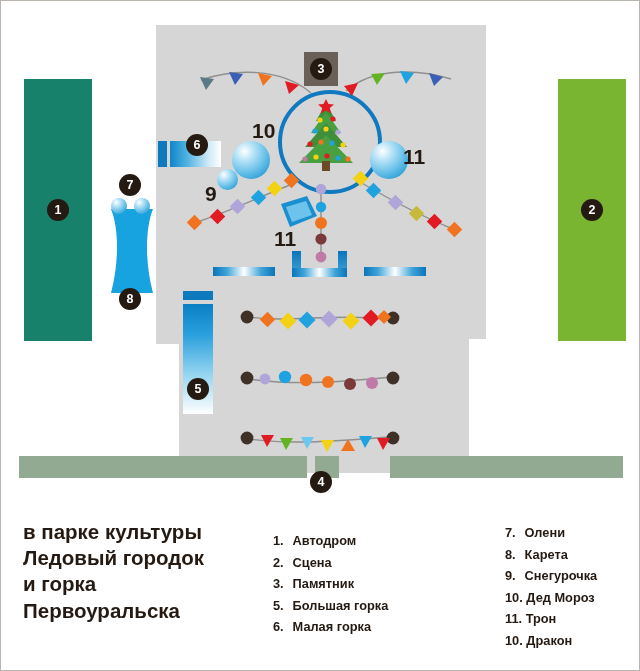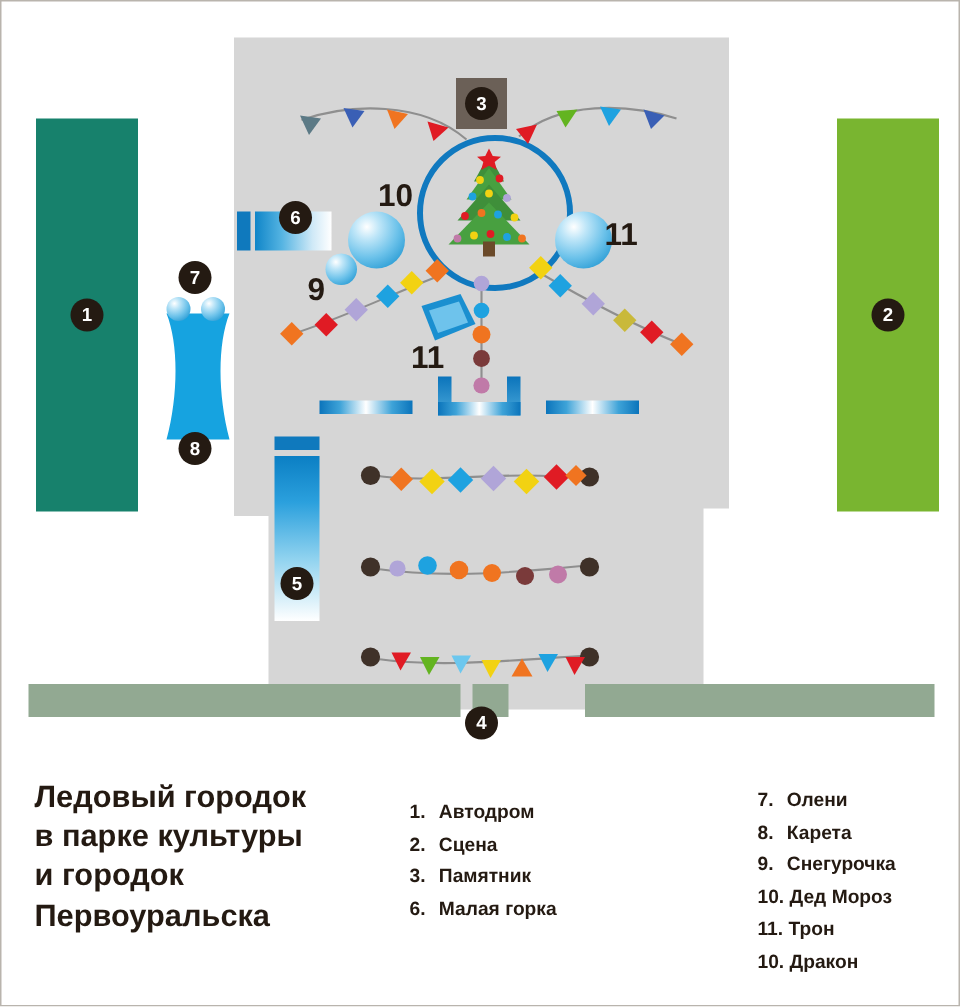--- a/index.html
+++ b/index.html
@@ -262,40 +262,44 @@
     <div class="marker" style="left:186px;top:377px;">5</div>
     <div class="marker" style="left:185px;top:133px;">6</div>
     <div class="marker" style="left:118px;top:173px;">7</div>
     <div class="marker" style="left:118px;top:287px;">8</div>
 
   </div>
 
   <div class="legend">
 
     <div class="title">
+      <div>в парке культуры</div>
       <div>Ледовый городок</div>
-      <div>в парке культуры</div>
-      <div>и городок</div>
+      <div>и горка</div>
       <div>Первоуральска</div>
     </div>
 
     <div class="legcol" id="legcol1">
       <div class="li">
         <span class="n">1.</span>
         <span>Автодром</span>
       </div>
       <div class="li">
         <span class="n">2.</span>
         <span>Сцена</span>
       </div>
       <div class="li">
         <span class="n">3.</span>
         <span>Памятник</span>
       </div>
       <div class="li">
+        <span class="n">5.</span>
+        <span>Большая горка</span>
+      </div>
+      <div class="li">
         <span class="n">6.</span>
         <span>Малая горка</span>
       </div>
     </div>
 
     <div class="legcol" id="legcol2">
       <div class="li">
         <span class="n">7.</span>
         <span>Олени</span>
       </div>

